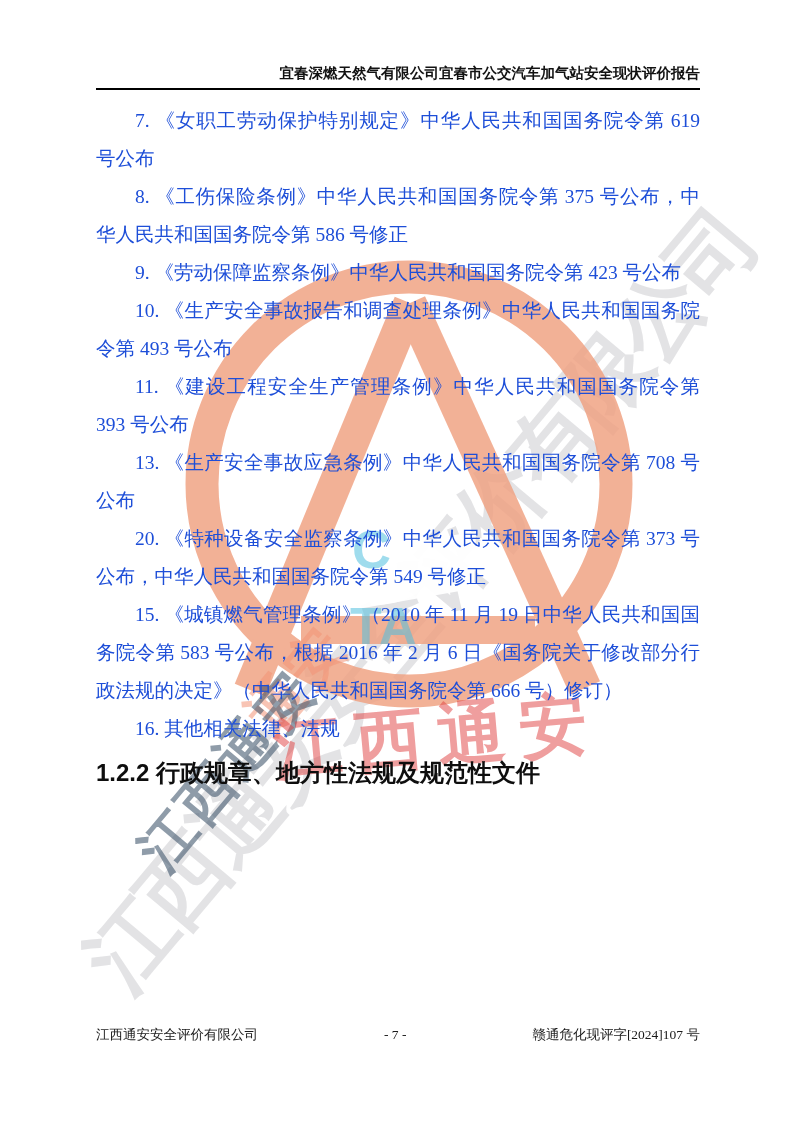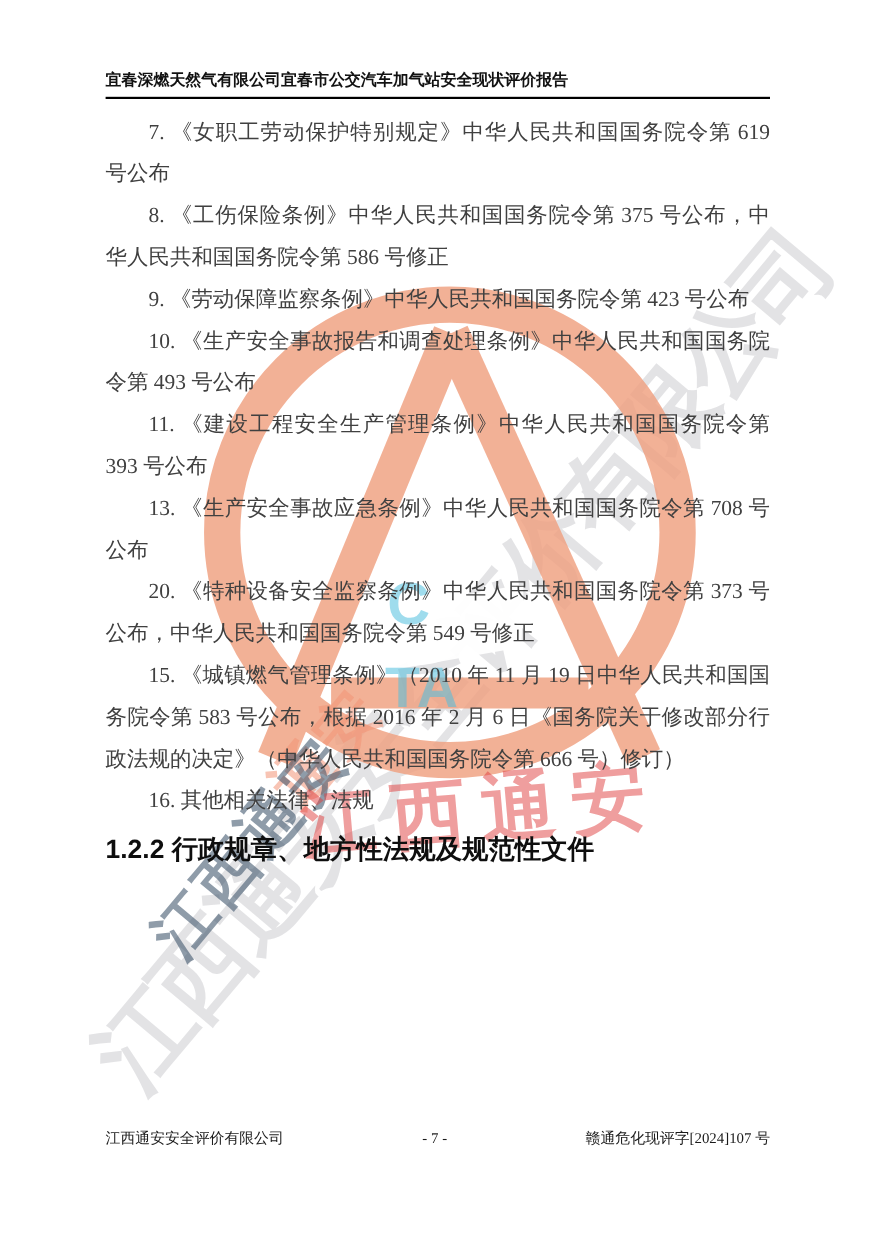--- a/index.html
+++ b/index.html
@@ -53,35 +53,35 @@
     position:absolute;left:270px;top:706px;
     transform-origin:0 0;transform:rotate(-5deg);
     font-family:"Liberation Sans","DejaVu Sans",sans-serif;
     font-size:68px;font-weight:bold;letter-spacing:14px;white-space:nowrap;
     color:rgba(223,62,62,0.5);
   }
 
   
   .content{position:relative;z-index:1;padding:64px 93px 0 96px;}
   .doc-header{
-    text-align:left;
+    text-align:right;
     font-weight:bold;
     font-size:14.5px;
     line-height:1.25;
     padding-bottom:6px;
     border-bottom:2px solid #000;
     margin-bottom:12px;
   }
   .para{
     margin:0;
     font-size:19.5px;
     line-height:38px;
     text-align:justify;
     text-indent:2em;
-    color:#404040;
+    color:#1d4ed8;
   }
   .section-heading{
     margin:10px 0 4px 0;
     font-family:"Liberation Sans","DejaVu Sans",sans-serif;
     font-size:24px;
     font-weight:bold;
     line-height:30px;
     color:#0e0e0e;
   }
   .doc-footer{

